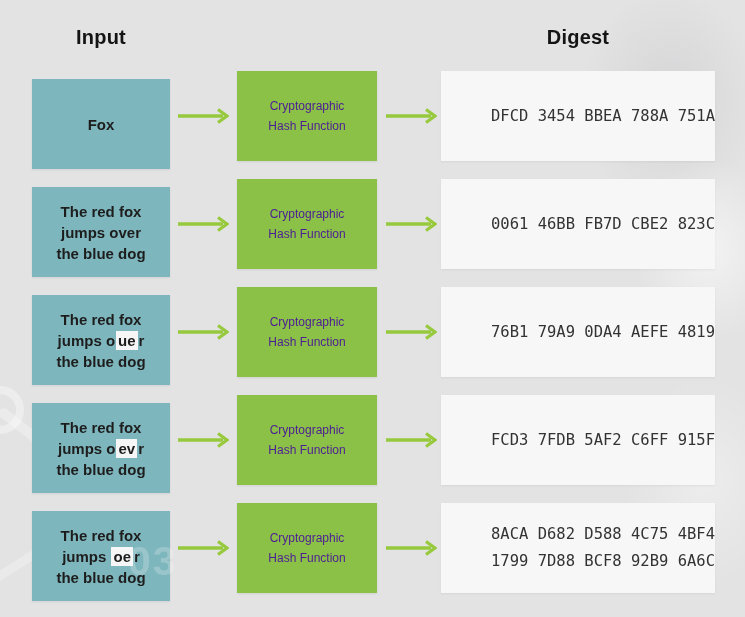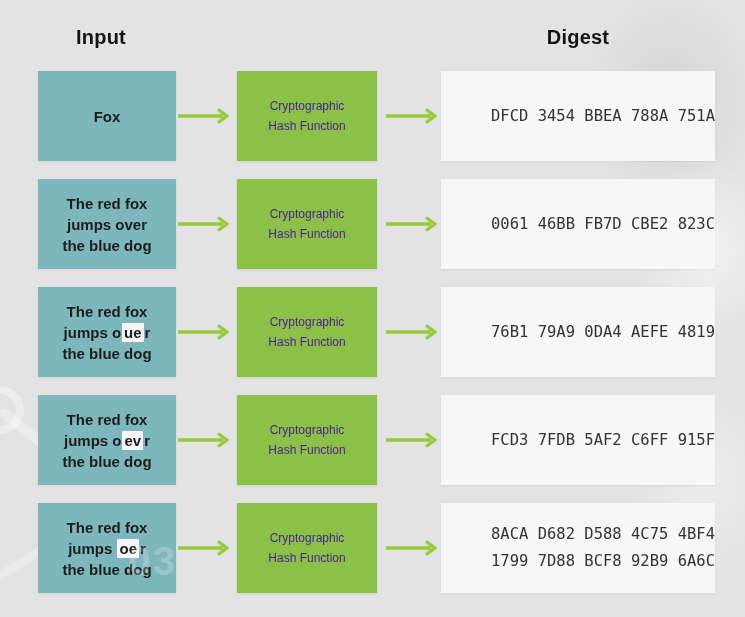--- a/index.html
+++ b/index.html
@@ -60,26 +60,25 @@
   .header{
     position:absolute;top:26px;
     font-size:20px;font-weight:700;color:#141414;
     text-align:center;letter-spacing:0.2px;
   }
   .header-input{left:32px;width:138px;}
   .header-digest{left:441px;width:274px;}
   
   .row{position:absolute;left:0;width:745px;height:90px;}
   .input-box{
-    position:absolute;left:32px;top:0;width:138px;height:90px;
+    position:absolute;left:32px;top:8px;width:138px;height:90px;
     background:var(--input-box);
     display:flex;flex-direction:column;align-items:center;justify-content:center;
     box-shadow:0 1px 2px rgba(0,0,0,0.08);
     z-index:2;
-    margin-left:6px;
   }
   .iline{
     font-size:15px;font-weight:700;line-height:21px;
     color:var(--text-dark);text-align:center;white-space:pre;
   }
   .iline .hl{
     background:var(--highlight);
     padding:1px 2px;margin:0 1px;
   }
   .hash-box{

